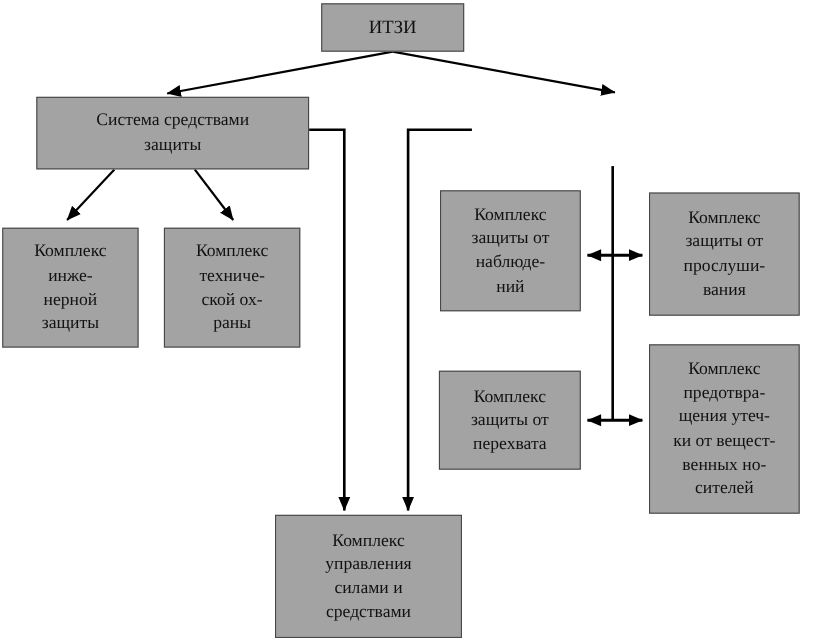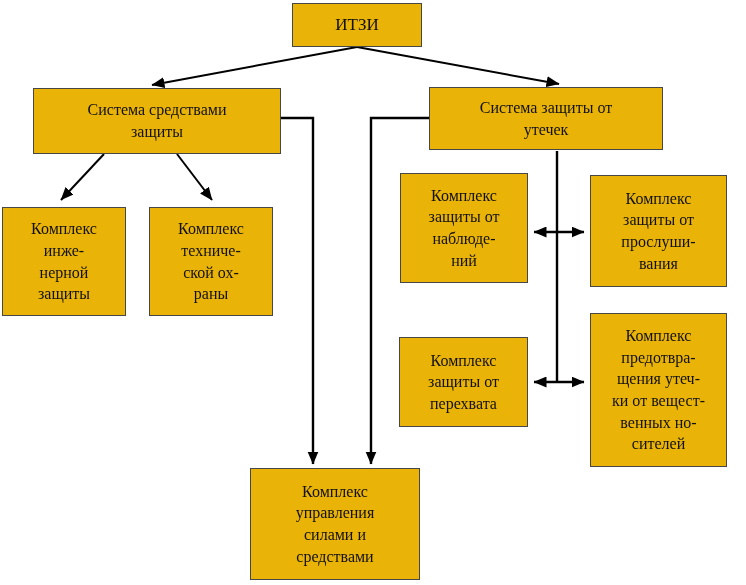--- a/index.html
+++ b/index.html
@@ -22,21 +22,21 @@
     width: 746px;
     height: 585px;
   }
   .wires line, .wires polyline {
     stroke: #000000;
     fill: none;
   }
   .node {
     position: absolute;
     box-sizing: border-box;
-    background: #eab308;
+    background: #a3a3a3;
     border: 1.5px solid #474747;
     display: flex;
     align-items: center;
     justify-content: center;
     text-align: center;
     color: #111111;
     font-size: 16px;
     line-height: 1.35;
   }
   .node span {
@@ -88,24 +88,20 @@
 
   <div class="node n-itzi">
     <span>ИТЗИ</span>
   </div>
 
   <div class="node n-sysphys">
     <span>Система средствами
 защиты</span>
   </div>
 
-  <div class="node n-sysleak">
-    <span>Система защиты от
-утечек</span>
-  </div>
 
   <div class="node n-eng">
     <span>Комплекс
 инже-
 нерной
 защиты</span>
   </div>
 
   <div class="node n-tech">
     <span>Комплекс

